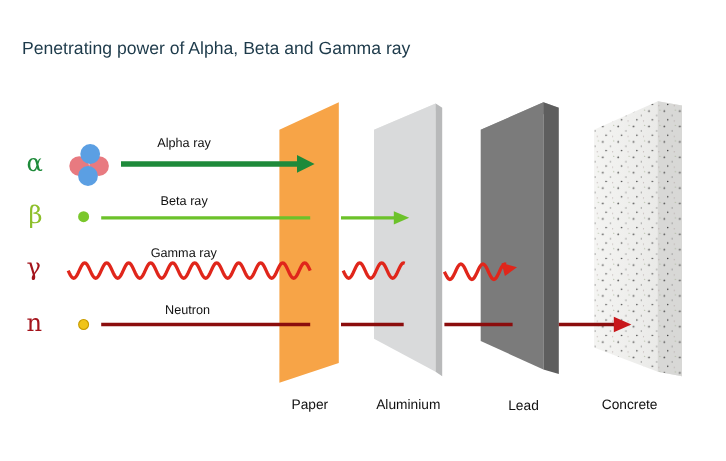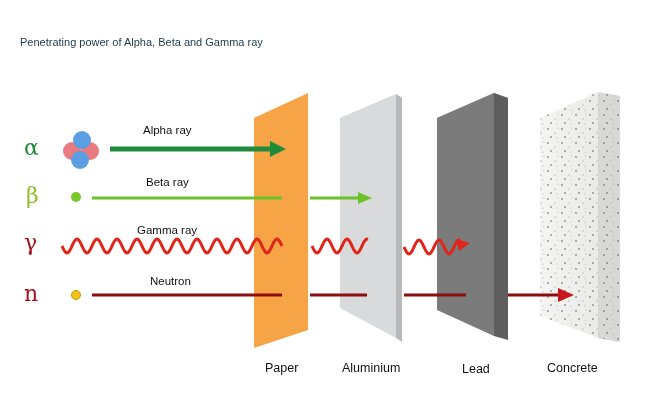--- a/index.html
+++ b/index.html
@@ -1,18 +1,18 @@
 <!DOCTYPE html>
 <html><head>
 <meta charset="utf-8">
 <style>
   html, body { margin: 0; padding: 0; background: #ffffff; }
   body { width: 660px; height: 419px; position: relative; overflow: hidden;
          font-family: "Liberation Sans", sans-serif; }
-  #title { position: absolute; left: 20px; top: 36px; font-size: 11px; color: #1d3a4a; }
+  #title { position: absolute; left: 20px; top: 36px; font-size: 16px; color: #1d3a4a; }
   svg#dia { position: absolute; left: 0; top: 0; }
   .lbl { font-family: "Liberation Sans", sans-serif; font-size: 11.5px; fill: #111; }
   .sym { font-family: "DejaVu Serif", serif; font-size: 22px; }
   .mat { font-family: "Liberation Sans", sans-serif; font-size: 12.5px; fill: #111; }
 </style>
 </head>
 <body>
 
 <div id="title">Penetrating power of Alpha, Beta and Gamma ray</div>
 

